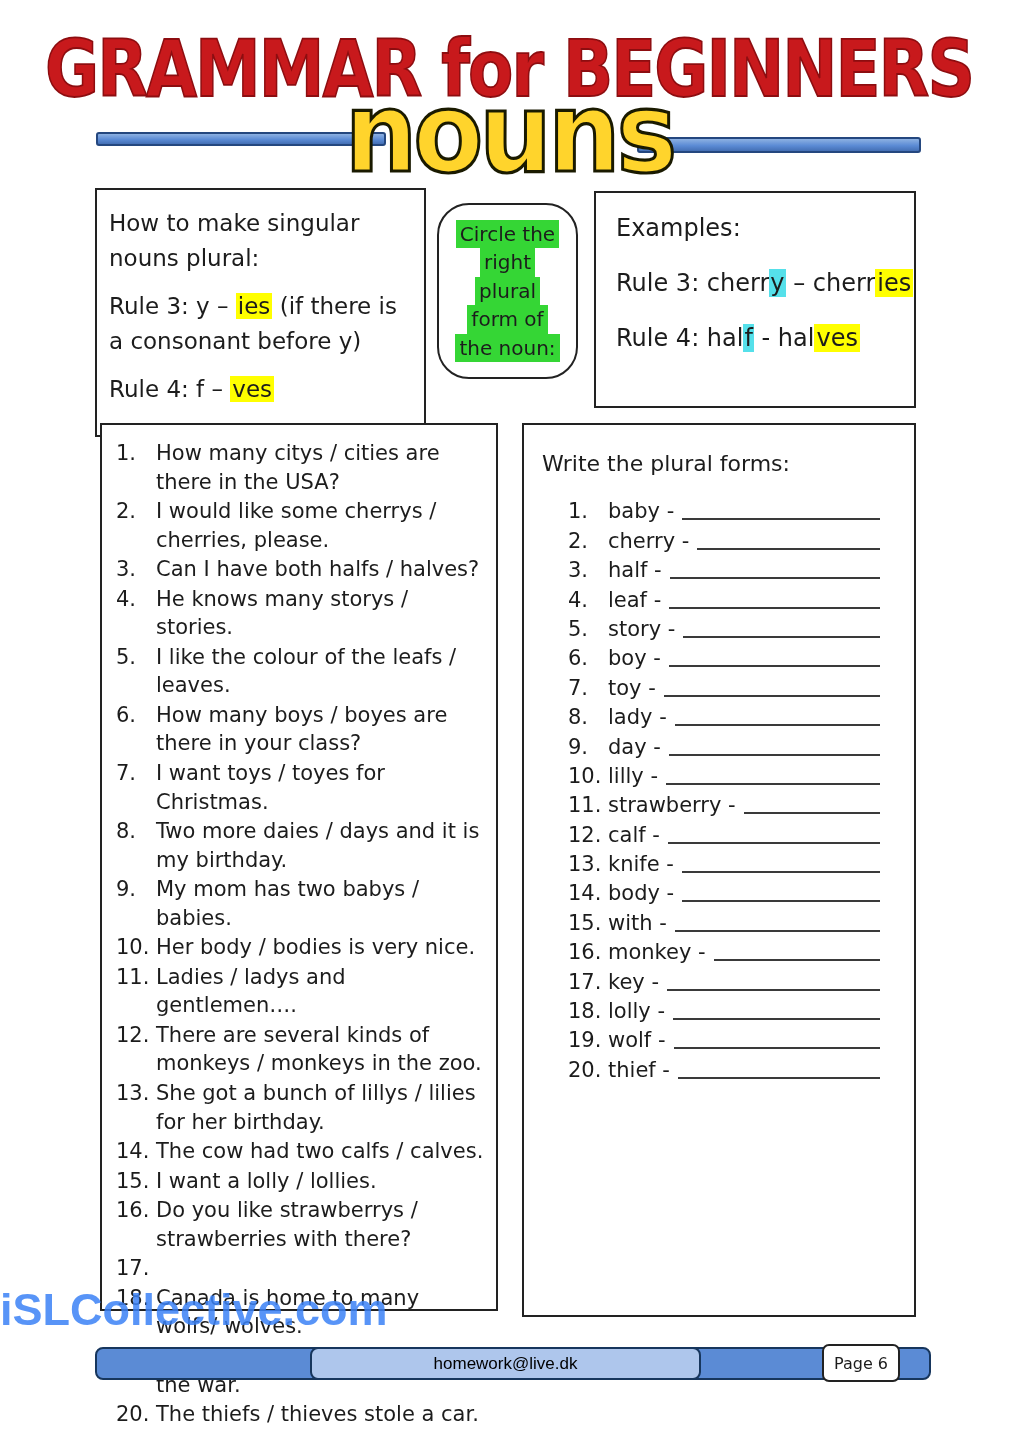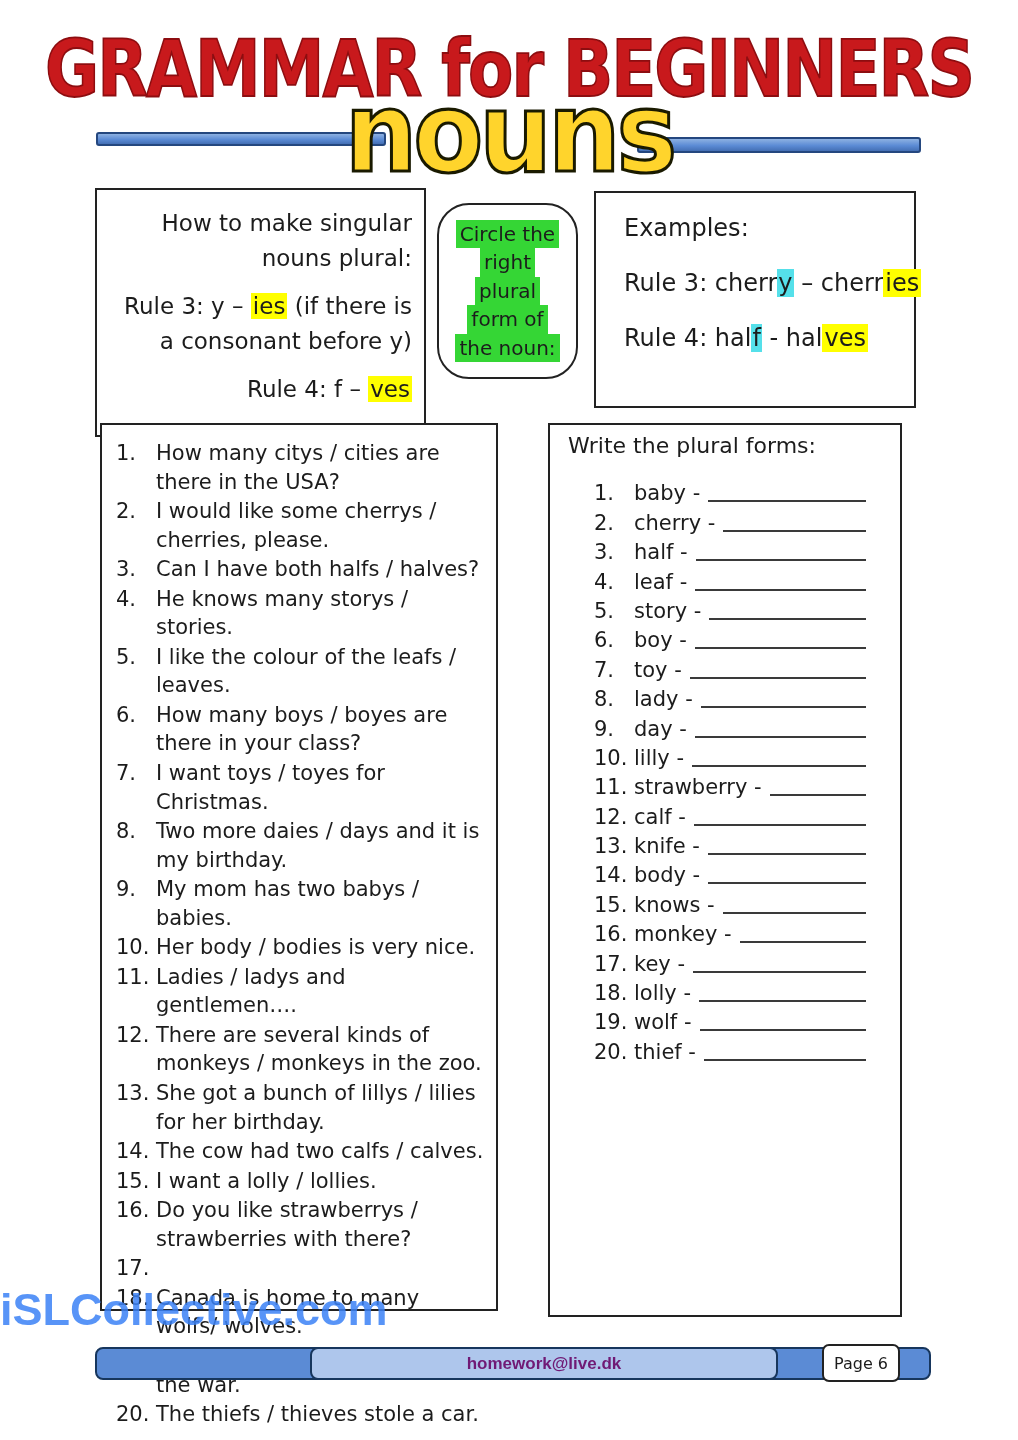--- a/index.html
+++ b/index.html
@@ -26,61 +26,61 @@
   .hbar {
     position:absolute; height:14px; border:2px solid #24477f; border-radius:3px;
     background:linear-gradient(#8db1e2 0%, #5b8bd5 55%, #446fb4 100%); z-index:1;
   }
   .hbar.left  { left:96px;  top:132px; width:290px; }
   .hbar.right { left:637px; top:137px; width:284px; height:16px; }
 
   
   .box { position:absolute; border:2px solid #222; background:#fff; }
   .rules-box { left:95px; top:188px; width:331px; height:249px;
-    text-align:right; font-size:23px; line-height:1.5; padding:16px 12px; }
+    text-align:left; font-size:23px; line-height:1.5; padding:16px 12px; }
   .rules-box .rule { margin-top:14px; }
   .hl-yellow { background:#ffff00; padding:0 2px; }
   .hl-cyan   { background:#55e0ea; padding:0 1px; }
 
   .instruction-box { left:437px; top:203px; width:141px; height:176px;
     border-radius:32px; display:flex; flex-direction:column; justify-content:center;
     align-items:center; font-size:20px; line-height:1.42; padding:6px; }
   .instruction-box span { background:#35d635; padding:0 4px; }
 
   .examples-box { left:594px; top:191px; width:322px; height:217px;
-    font-size:24px; line-height:1.45; padding:18px 28px; text-align:left; }
+    font-size:24px; line-height:1.45; padding:18px 20px; text-align:left; }
   .examples-box .ex-line { margin-top:20px; white-space:nowrap; }
 
   
   .circle-box { left:100px; top:423px; width:398px; height:888px; padding:14px 8px 6px 14px; }
   .sentence-row { display:flex; font-size:21px; line-height:1.36; margin-bottom:1px; }
   .sentence-row .num { width:40px; flex:0 0 40px; }
   .sentence-row .txt { flex:1; padding-right:4px; }
 
-  .plural-box { left:548px; top:423px; width:354px; height:894px; padding:8px 18px; }
+  .plural-box { left:522px; top:423px; width:394px; height:894px; padding:26px 18px; }
   .plural-heading { font-size:22px; margin-bottom:18px; }
   .plural-row { display:flex; align-items:flex-end; font-size:21px; height:29.4px;
     padding-left:26px; padding-right:16px; }
   .plural-row .num { width:40px; flex:0 0 40px; }
   .plural-row .word { white-space:nowrap; }
   .plural-row .blank { flex:1; border-bottom:2px solid #3a3a3a; margin-left:8px;
     height:1px; margin-bottom:3px; }
 
   
   .watermark { position:absolute; left:0px; top:1284px; font-size:45px; font-weight:bold;
     color:#3b82f6; opacity:.85; letter-spacing:0px; z-index:5;
     font-family:"Liberation Sans", sans-serif; }
 
   
   .footer-bar { position:absolute; left:95px; top:1347px; width:836px; height:33px;
     background:#5b8bd5; border:2px solid #17365d; border-radius:8px; z-index:2; }
-  .footer-email { position:absolute; left:310px; top:1347px; width:468px; height:33px;
+  .footer-email { position:absolute; left:310px; top:1347px; width:391px; height:33px;
     background:#aec6ec; border:2px solid #17365d; border-radius:8px; z-index:3;
     display:flex; align-items:center; justify-content:center;
-    font-family:"Liberation Sans", sans-serif; font-size:17px; color:#701a75;font-weight:bold; }
+    font-family:"Liberation Sans", sans-serif; font-size:17px; color:#000000; }
   .page-badge { position:absolute; left:822px; top:1344px; width:78px; height:38px;
     background:#ffffff; border:2px solid #222; border-radius:7px; z-index:4;
     display:flex; align-items:center; justify-content:center; font-size:16px; }
 </style>
 </head>
 <body>
 
 <div class="page">
 
   <div class="title">GRAMMAR for BEGINNERS</div>
@@ -260,21 +260,21 @@
           <span class="word">knife -</span>
           <span class="blank"></span>
         </div>
         <div class="plural-row">
           <span class="num">14.</span>
           <span class="word">body -</span>
           <span class="blank"></span>
         </div>
         <div class="plural-row">
           <span class="num">15.</span>
-          <span class="word">knows -</span>
+          <span class="word">with -</span>
           <span class="blank"></span>
         </div>
         <div class="plural-row">
           <span class="num">16.</span>
           <span class="word">monkey -</span>
           <span class="blank"></span>
         </div>
         <div class="plural-row">
           <span class="num">17.</span>
           <span class="word">key -</span>

